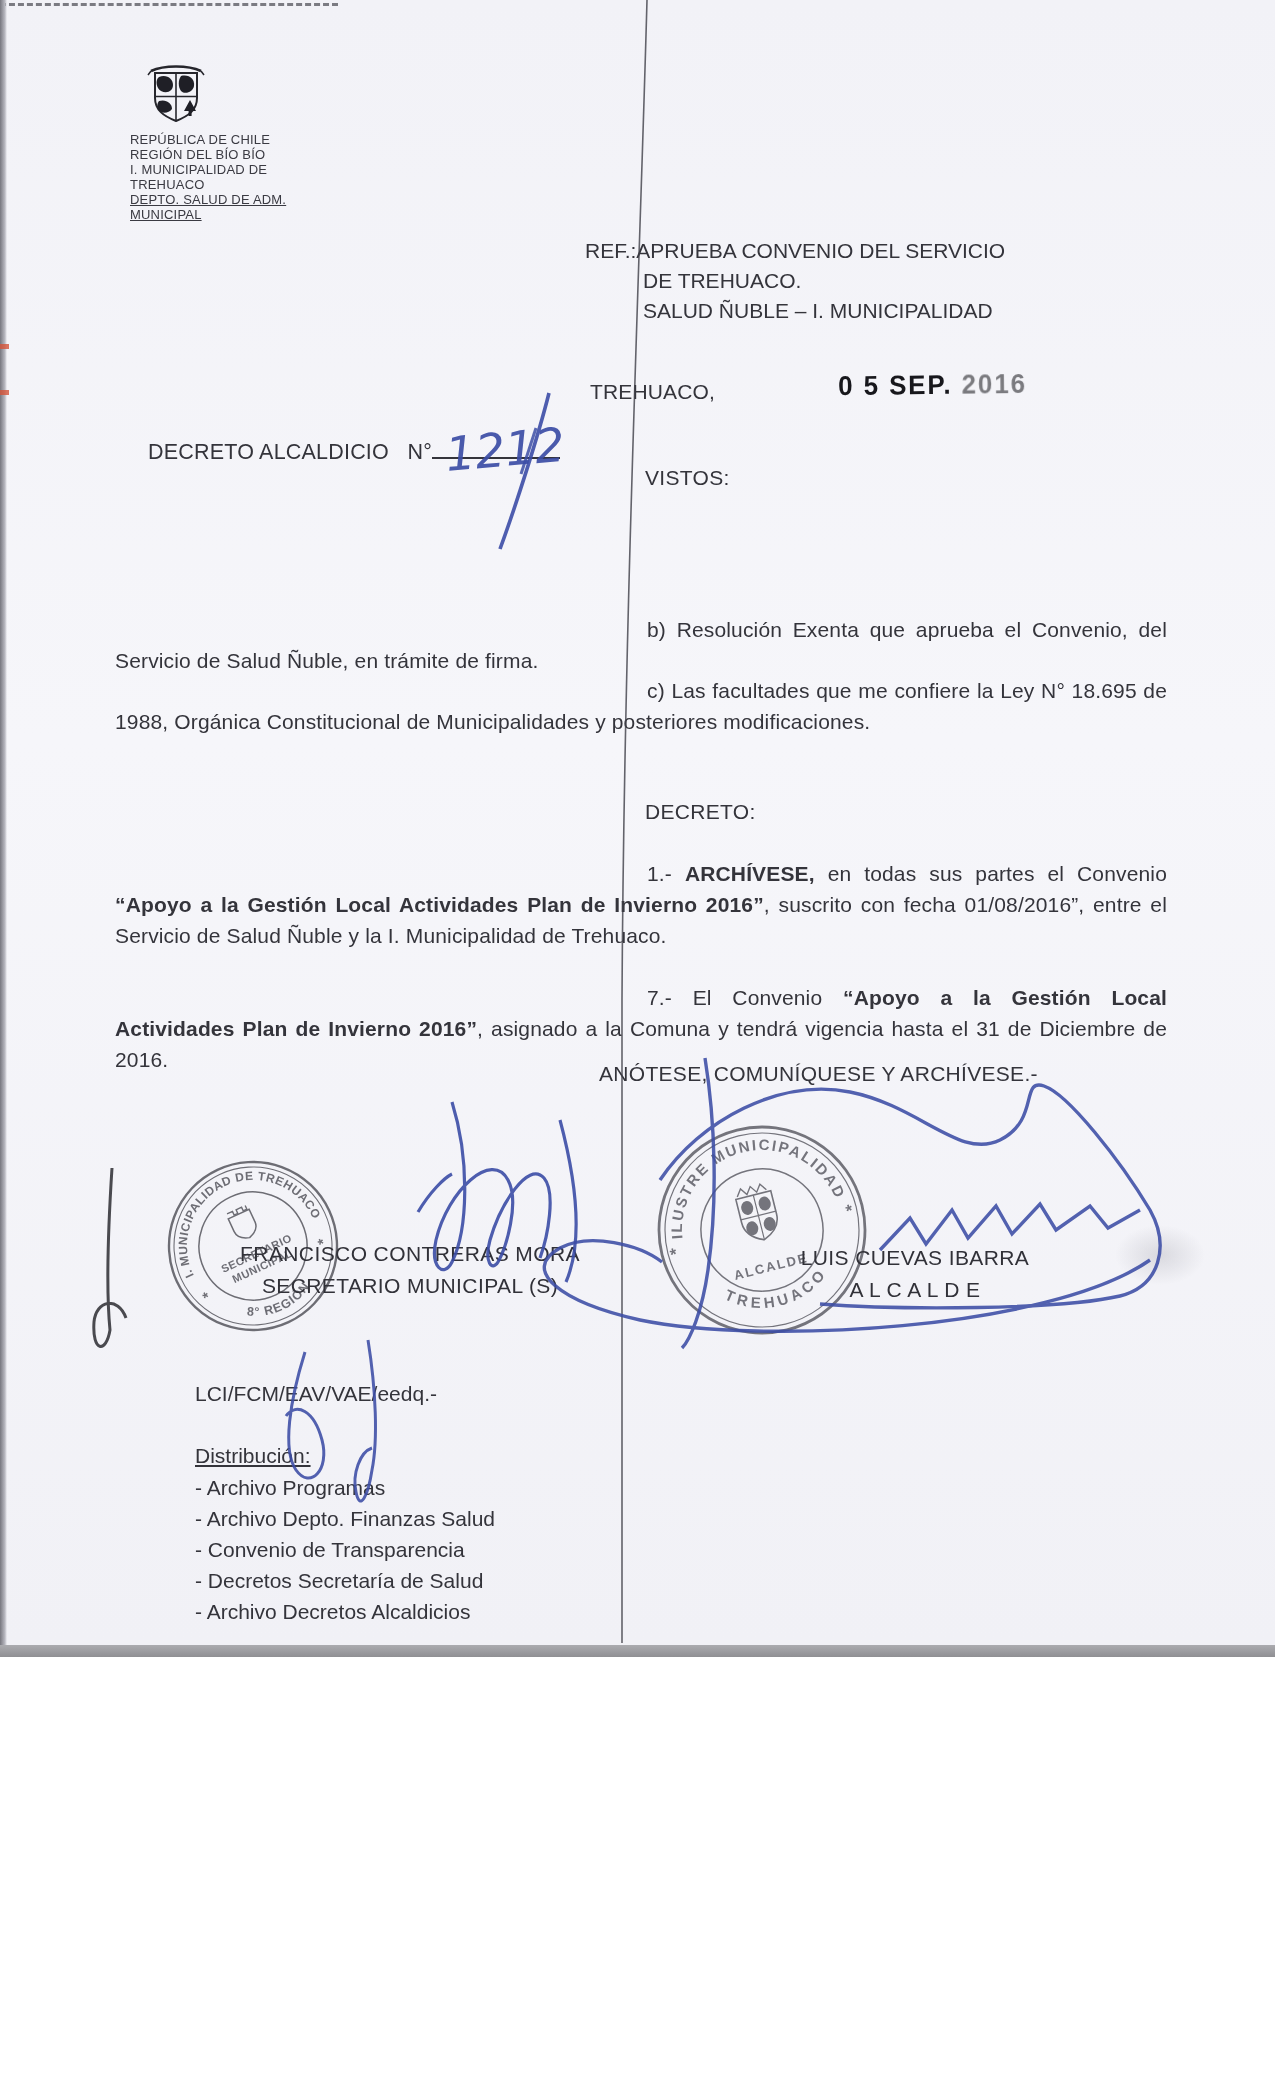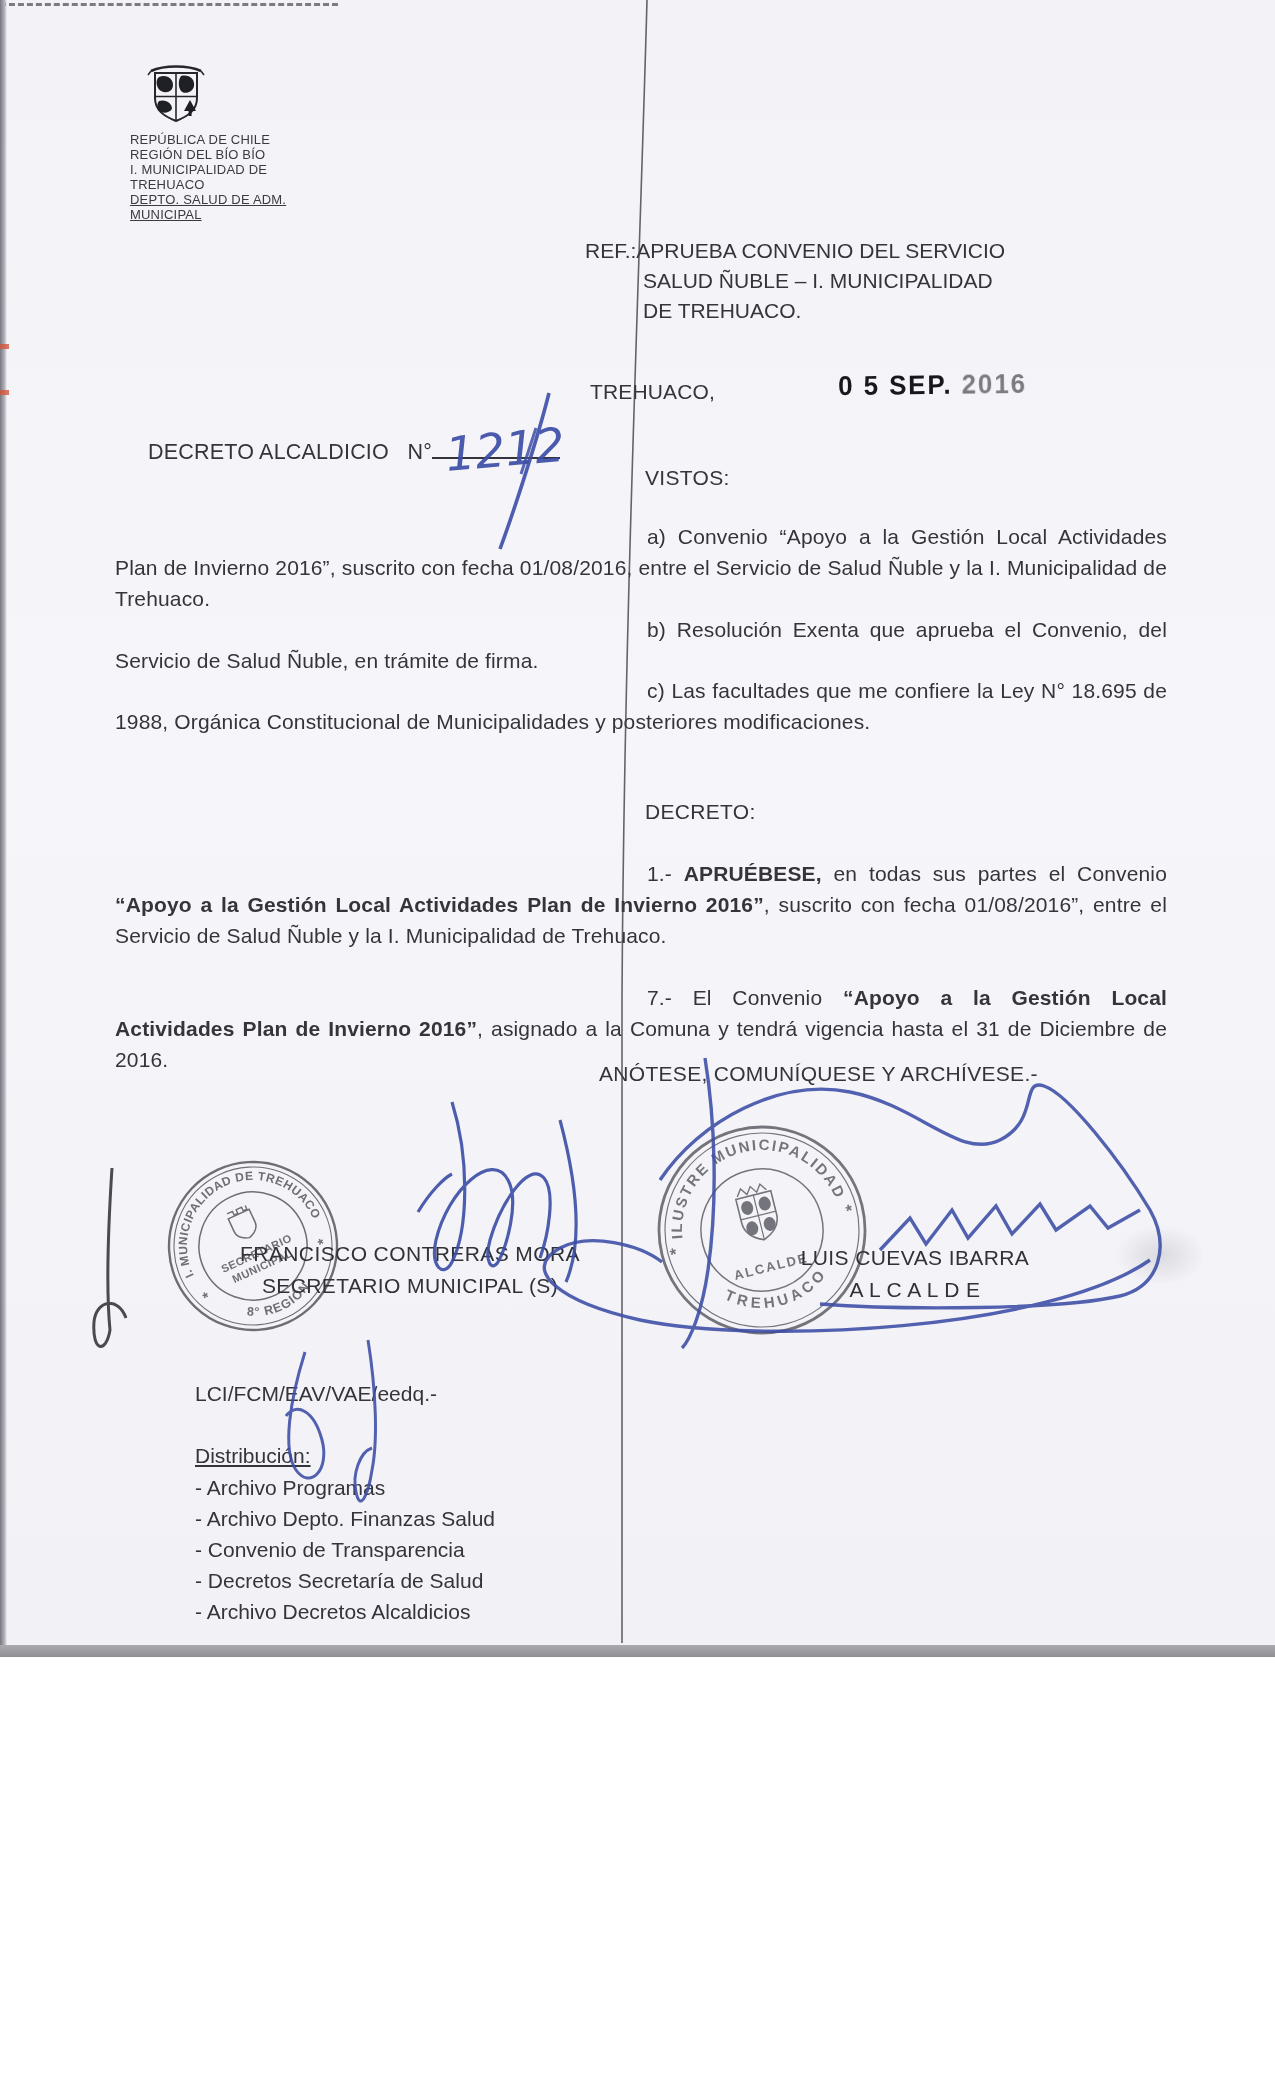--- a/index.html
+++ b/index.html
@@ -76,42 +76,41 @@
       <div class="lh-line">REGIÓN DEL BÍO BÍO</div>
       <div class="lh-line">I. MUNICIPALIDAD DE TREHUACO</div>
       <div class="lh-line lh-underline">DEPTO. SALUD DE ADM. MUNICIPAL</div>
     </div>
 
     <div class="abs ref-block" style="left:585px;top:236px;">
       <div class="ref-row">
         <span class="ref-label">REF.:</span>
         <span>APRUEBA CONVENIO DEL SERVICIO</span>
       </div>
+      <div class="ref-indent">DE TREHUACO.</div>
       <div class="ref-indent">SALUD ÑUBLE – I. MUNICIPALIDAD</div>
-      <div class="ref-indent">DE TREHUACO.</div>
     </div>
 
     <div class="abs body-text" style="left:590px;top:376px;">TREHUACO,</div>
     <div class="abs datestamp" style="left:838px;top:371px;">
       <span>0 5 SEP.</span>
       <span class="faded">2016</span>
     </div>
 
     <div class="abs decree-line" style="left:148px;top:437px;">
       <span>DECRETO ALCALDICIO</span>
       <span>&nbsp;&nbsp;</span><span>N°</span><span class="nro-underline"></span>
     </div>
 
     <div class="abs heading" style="left:645px;top:466px;">VISTOS:</div>
-    <p class="abs body-text just hang" style="left:115px;top:521px;">a) Convenio “Apoyo a la Gestión Local Actividades Plan de Invierno 2016”, suscrito con fecha 01/08/2016, entre el Servicio de Salud Ñuble y la I. Municipalidad de Trehuaco.</p>
     <p class="abs body-text just hang" style="left:115px;top:614px;">b) Resolución Exenta que aprueba el Convenio, del Servicio de Salud Ñuble, en trámite de firma.</p>
     <p class="abs body-text just hang" style="left:115px;top:675px;">c) Las facultades que me confiere la Ley N° 18.695 de 1988, Orgánica Constitucional de Municipalidades y posteriores modificaciones.</p>
 
     <div class="abs heading" style="left:645px;top:800px;">DECRETO:</div>
-    <p class="abs body-text just hang" style="left:115px;top:858px;"><span>1.- </span><span class="b">APRUÉBESE,</span><span> en todas sus partes el Convenio </span><span class="b">“Apoyo a la Gestión Local Actividades Plan de Invierno 2016”</span><span>, suscrito con fecha 01/08/2016”, entre el Servicio de Salud Ñuble y la I. Municipalidad de Trehuaco.</span></p>
+    <p class="abs body-text just hang" style="left:115px;top:858px;"><span>1.- </span><span class="b">ARCHÍVESE,</span><span> en todas sus partes el Convenio </span><span class="b">“Apoyo a la Gestión Local Actividades Plan de Invierno 2016”</span><span>, suscrito con fecha 01/08/2016”, entre el Servicio de Salud Ñuble y la I. Municipalidad de Trehuaco.</span></p>
     <p class="abs body-text just hang" style="left:115px;top:982px;"><span>7.- El Convenio </span><span class="b">“Apoyo a la Gestión Local Actividades Plan de Invierno 2016”</span><span>, asignado a la Comuna y tendrá vigencia hasta el 31 de Diciembre de 2016.</span></p>
 
     <div class="abs heading" style="left:599px;top:1062px;">ANÓTESE, COMUNÍQUESE Y ARCHÍVESE.-</div>
 
     <div class="abs" style="left:163px;top:1156px;transform:rotate(-25deg);">
       <svg class="stamp" width="180" height="180" viewBox="0 0 180 180">
         <g stroke="#4c4c54" fill="none">
           <circle cx="90" cy="90" r="84" stroke-width="2.4"></circle>
           <circle cx="90" cy="90" r="79" stroke-width="1.1"></circle>
           <circle cx="90" cy="90" r="54" stroke-width="1.5"></circle>

